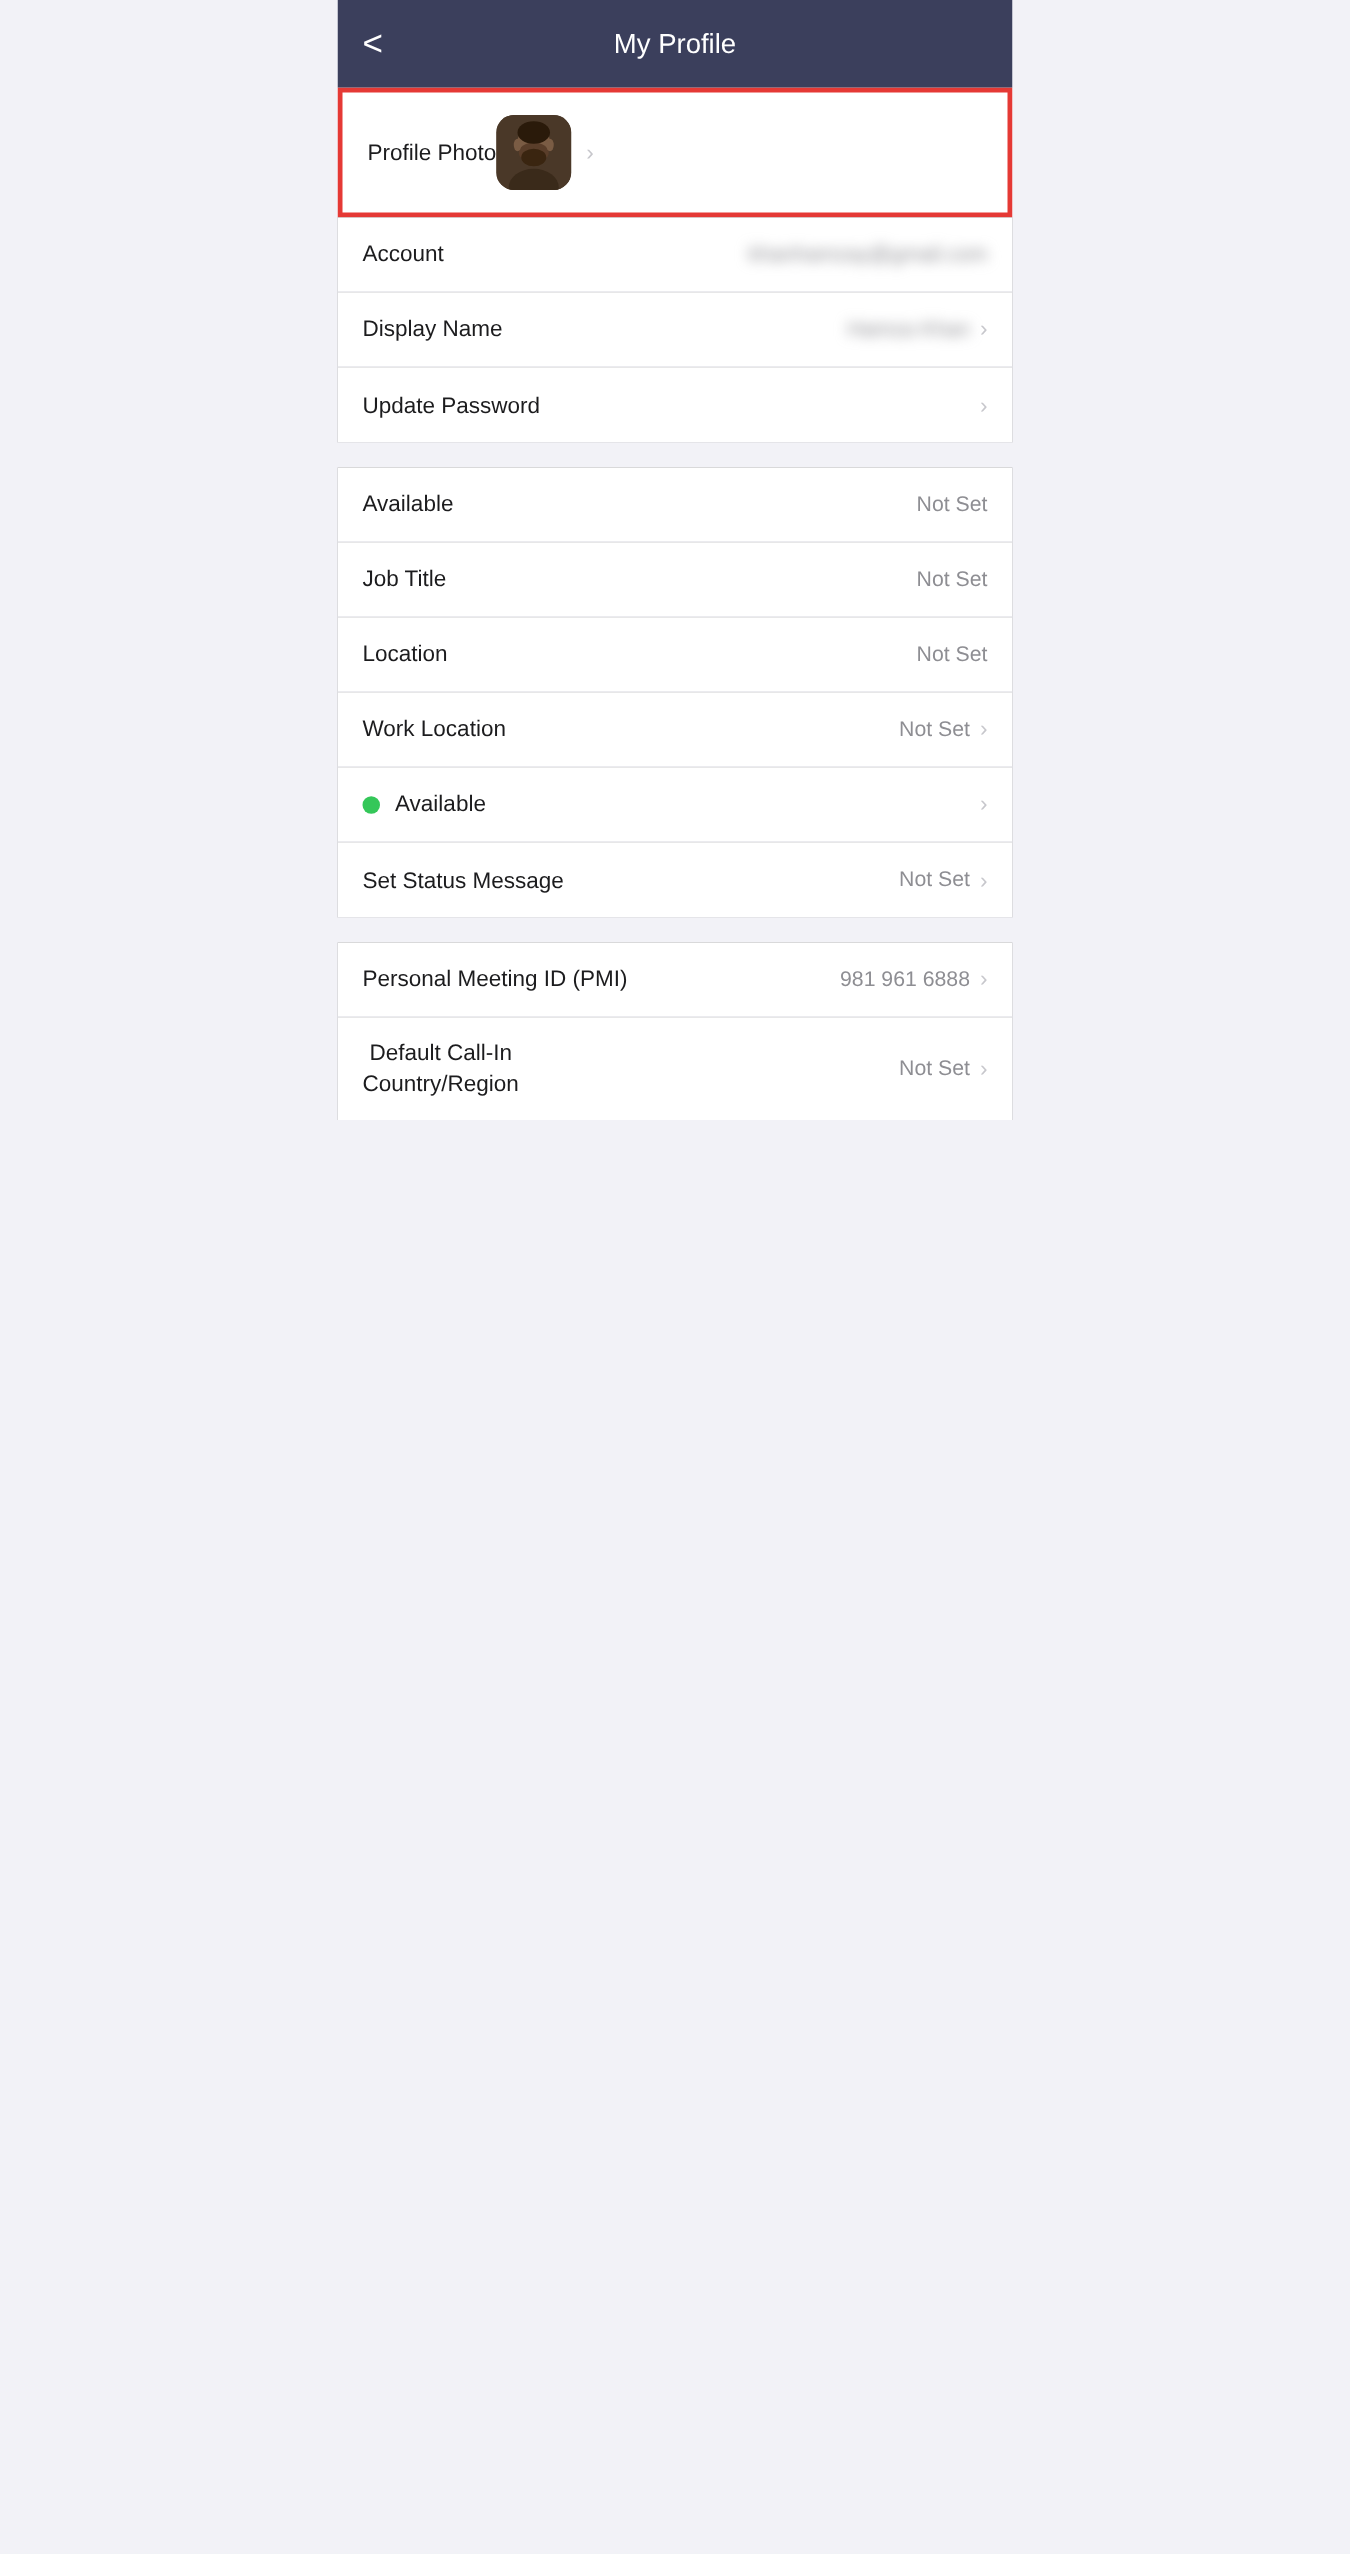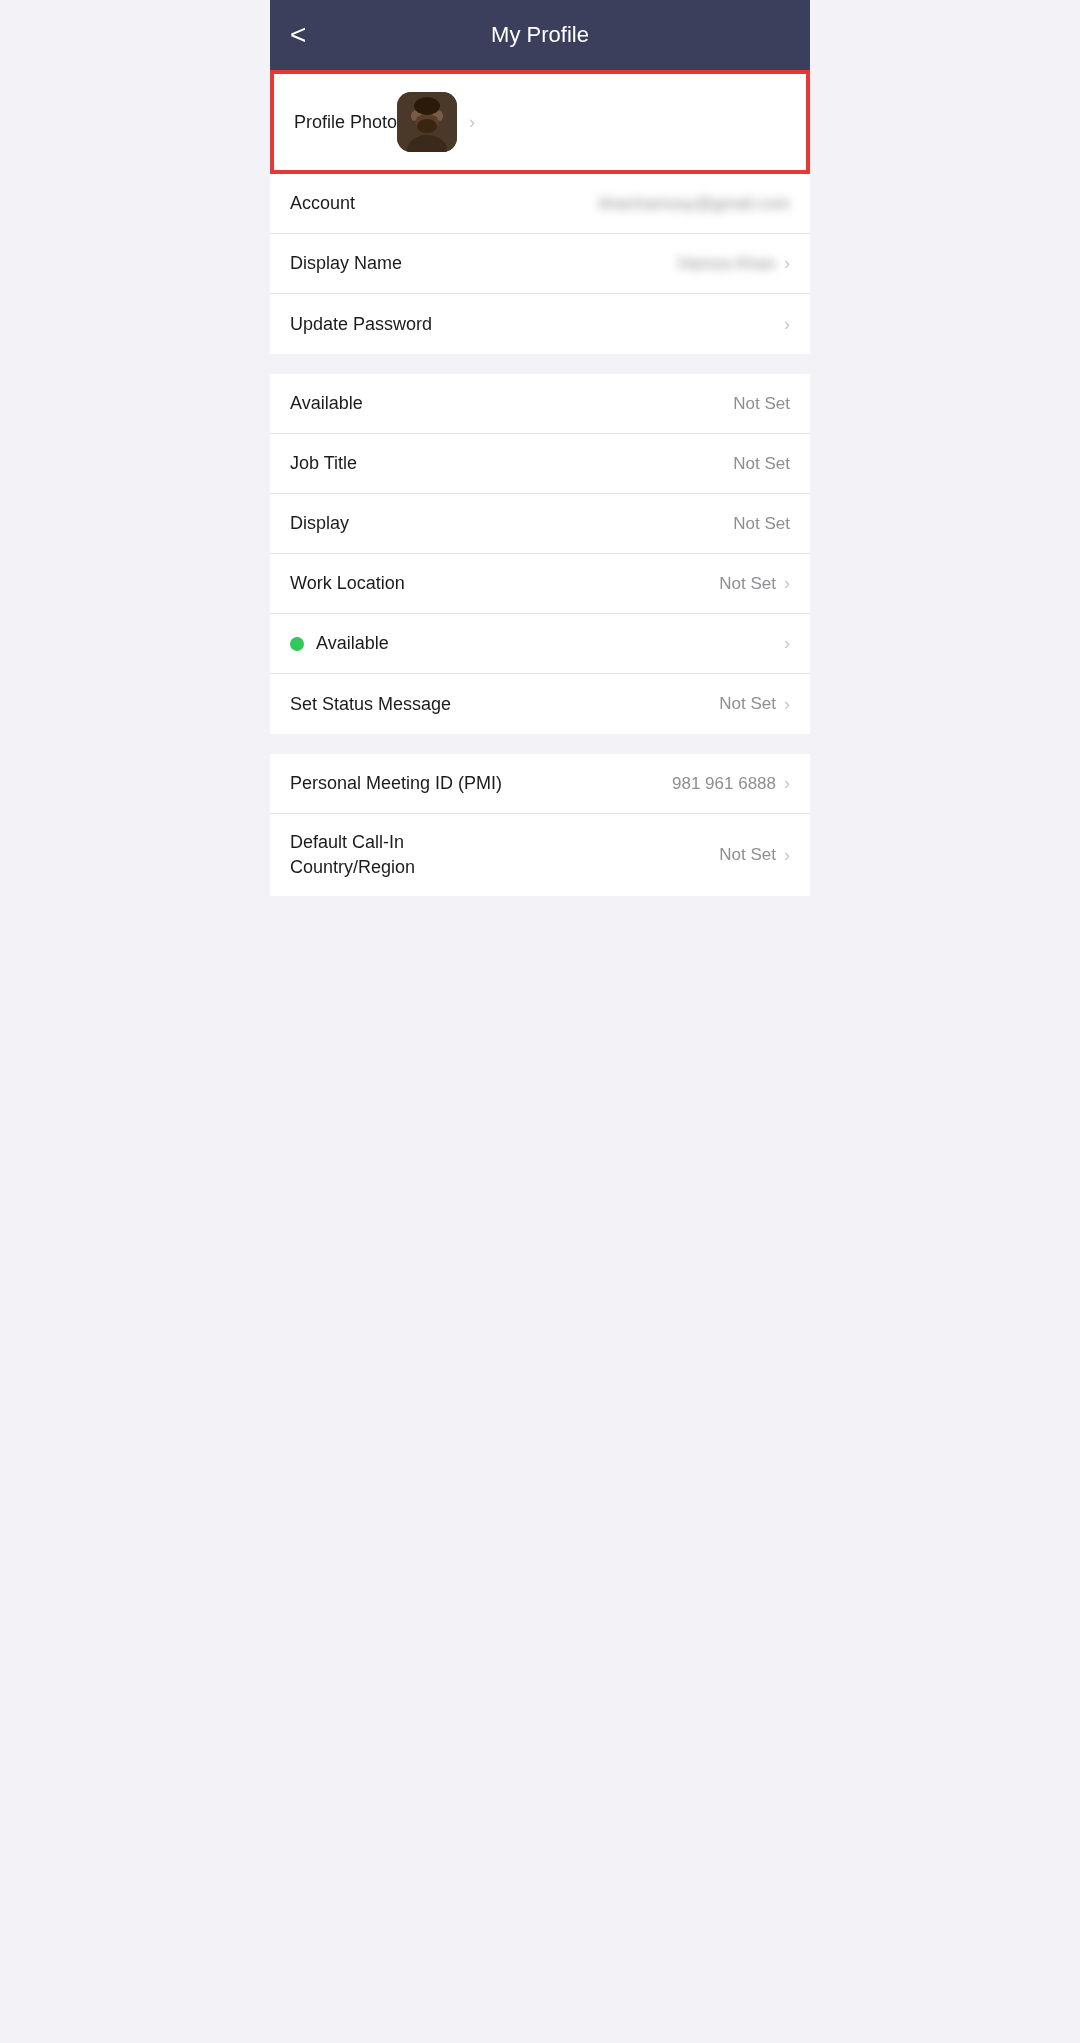--- a/index.html
+++ b/index.html
@@ -46,20 +46,21 @@
 
     
     .section-gap {
       height: 20px;
       background-color: #f2f2f7;
     }
 
     
     .list-section {
       background: #737373;
+      text-align: center;
     }
 
     .list-row {
       display: flex;
       align-items: center;
       justify-content: space-between;
       padding: 16px 20px;
       background: #ffffff;
       border-bottom: 1px solid #e5e5ea;
       min-height: 60px;
@@ -237,21 +238,21 @@
   </div>
 
   <div class="list-row">
     <span class="row-label">Job Title</span>
     <div class="row-right">
       <span class="row-value">Not Set</span>
     </div>
   </div>
 
   <div class="list-row">
-    <span class="row-label">Display</span>
+    <span class="row-label">Location</span>
     <div class="row-right">
       <span class="row-value">Not Set</span>
     </div>
   </div>
 
   <div class="list-row">
     <span class="row-label">Work Location</span>
     <div class="row-right">
       <span class="row-value">Not Set</span>
       <span class="chevron">›</span>

